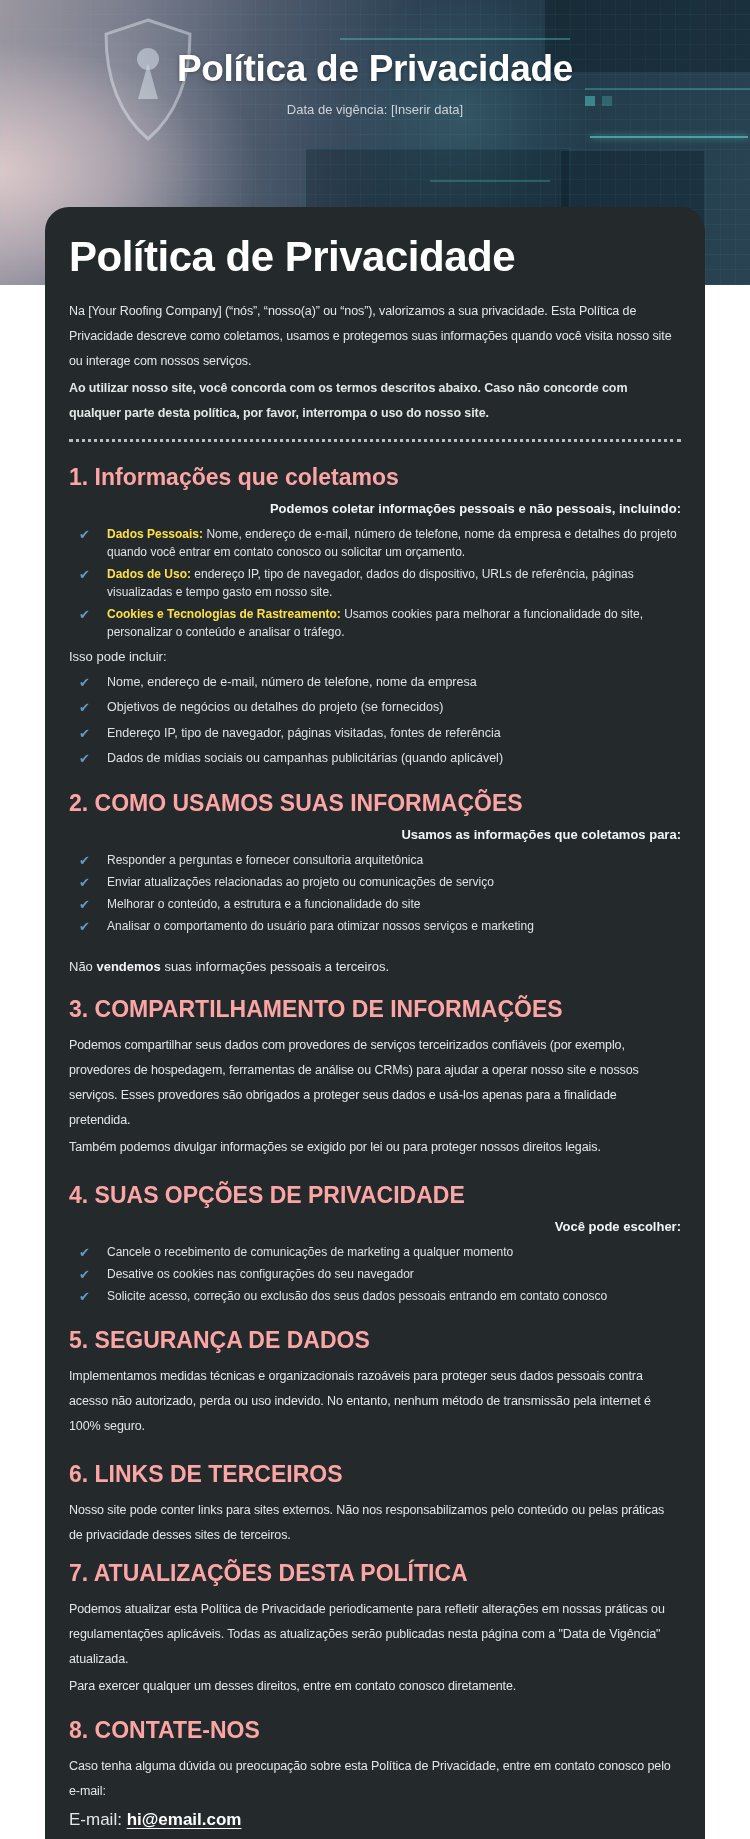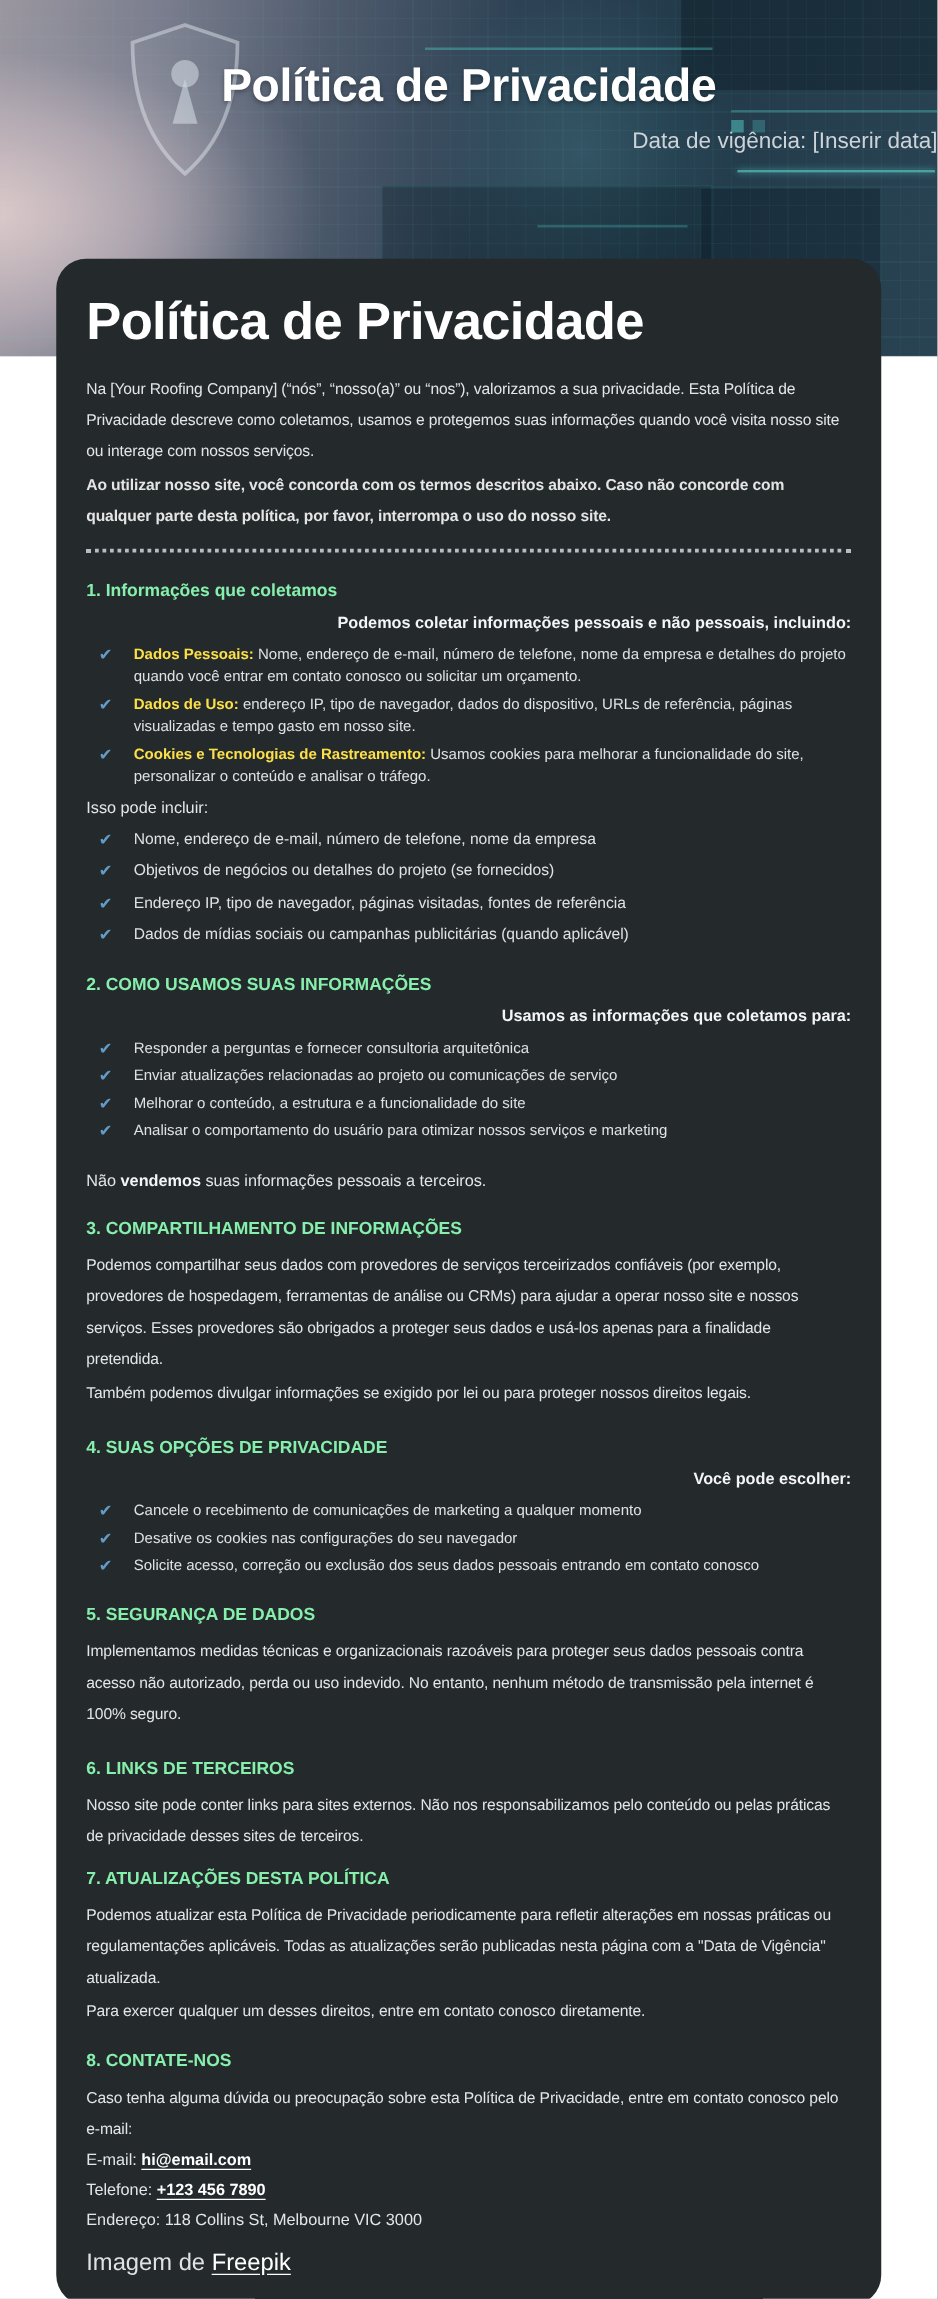--- a/index.html
+++ b/index.html
@@ -44,22 +44,22 @@
   .hero-text { position: relative; z-index: 3; }
   .hero-title {
     margin: 0; padding-top: 48px;
     text-align: center;
     font-size: 37px; font-weight: 700; color: #ffffff;
     letter-spacing: -0.3px;
     text-shadow: 0 1px 4px rgba(0,0,0,0.35);
   }
   .hero-sub {
     margin: 12px 0 0;
-    text-align: right;
-    font-size: 18px; color: #cdd3d8;
+    text-align: center;
+    font-size: 13px; color: #cdd3d8;
   }
 
   
   .card {
     position: relative; z-index: 5;
     width: 660px;
     margin: -78px auto 0;
     background: #24292c;
     border-radius: 24px;
     padding: 22px 24px 22px;
@@ -73,41 +73,41 @@
   .p { margin: 0; font-size: 12.5px; line-height: 2.0; letter-spacing: -0.1px; color: #e3e6e7; }
   .p + .p { margin-top: 2px; }
   .p.bold { font-weight: 700; color: #e5e5e5; }
   .p-gap { margin-top: 10px; }
 
   .divider { border: 0; border-top: 3px dotted #b7bec3; margin: 13px 0 0; }
 
   section { margin-top: 22px; }
   section.tight  { margin-top: 12px; }
   section.medium { margin-top: 18px; }
-  .card h2 { margin: 0 0 10px; font-size: 14px; font-weight: 700; color: #86efac; letter-spacing: 0; }
+  .card h2 { margin: 0 0 10px; font-size: 23px; font-weight: 700; color: #fca5a5; letter-spacing: 0; }
   .lead { margin: 0 0 9px; font-size: 13px; font-weight: 700; color: #f3f5f6; text-align: right; }
 
   ul.checklist { margin: 0; padding: 0; list-style: none; }
   ul.checklist li {
     position: relative;
     padding-left: 38px;
     font-size: 12px; line-height: 1.5;
     margin: 0 0 4px; color: #dfe2e4;
   }
   ul.checklist.roomy li { font-size: 12.5px; line-height: 1.62; margin-bottom: 5px; }
   .check {
     position: absolute; left: 10px; top: 0;
     color: #639bc8; font-size: 13px; font-weight: 700;
   }
   .li-prefix { font-weight: 700; color: #fde047; }
   .sub-lead { margin: 8px 0 8px; font-size: 13px; color: #e3e6e7; }
   .note { margin: 24px 0 0; font-size: 13px; color: #e3e6e7; }
   .note b { color: #f3f5f6; }
 
-  .contact-line { margin: 0; font-size: 13px; line-height: 1.85; color: #e3e6e7; }
+  .contact-line { margin: 0; font-size: 17px; line-height: 1.85; color: #e3e6e7; }
   a.link { color: #ffffff; font-weight: 700; text-decoration: underline; text-underline-offset: 3px; cursor: pointer; }
   .credit { margin: 12px 0 0; font-size: 19px; color: #dfe2e4; }
   .credit a.link { font-weight: 400; }
 </style>
 </head>
 <body>
 
 <header class="hero">
   <div class="hero-deco panel-a"></div>
   <div class="hero-deco panel-b"></div>

